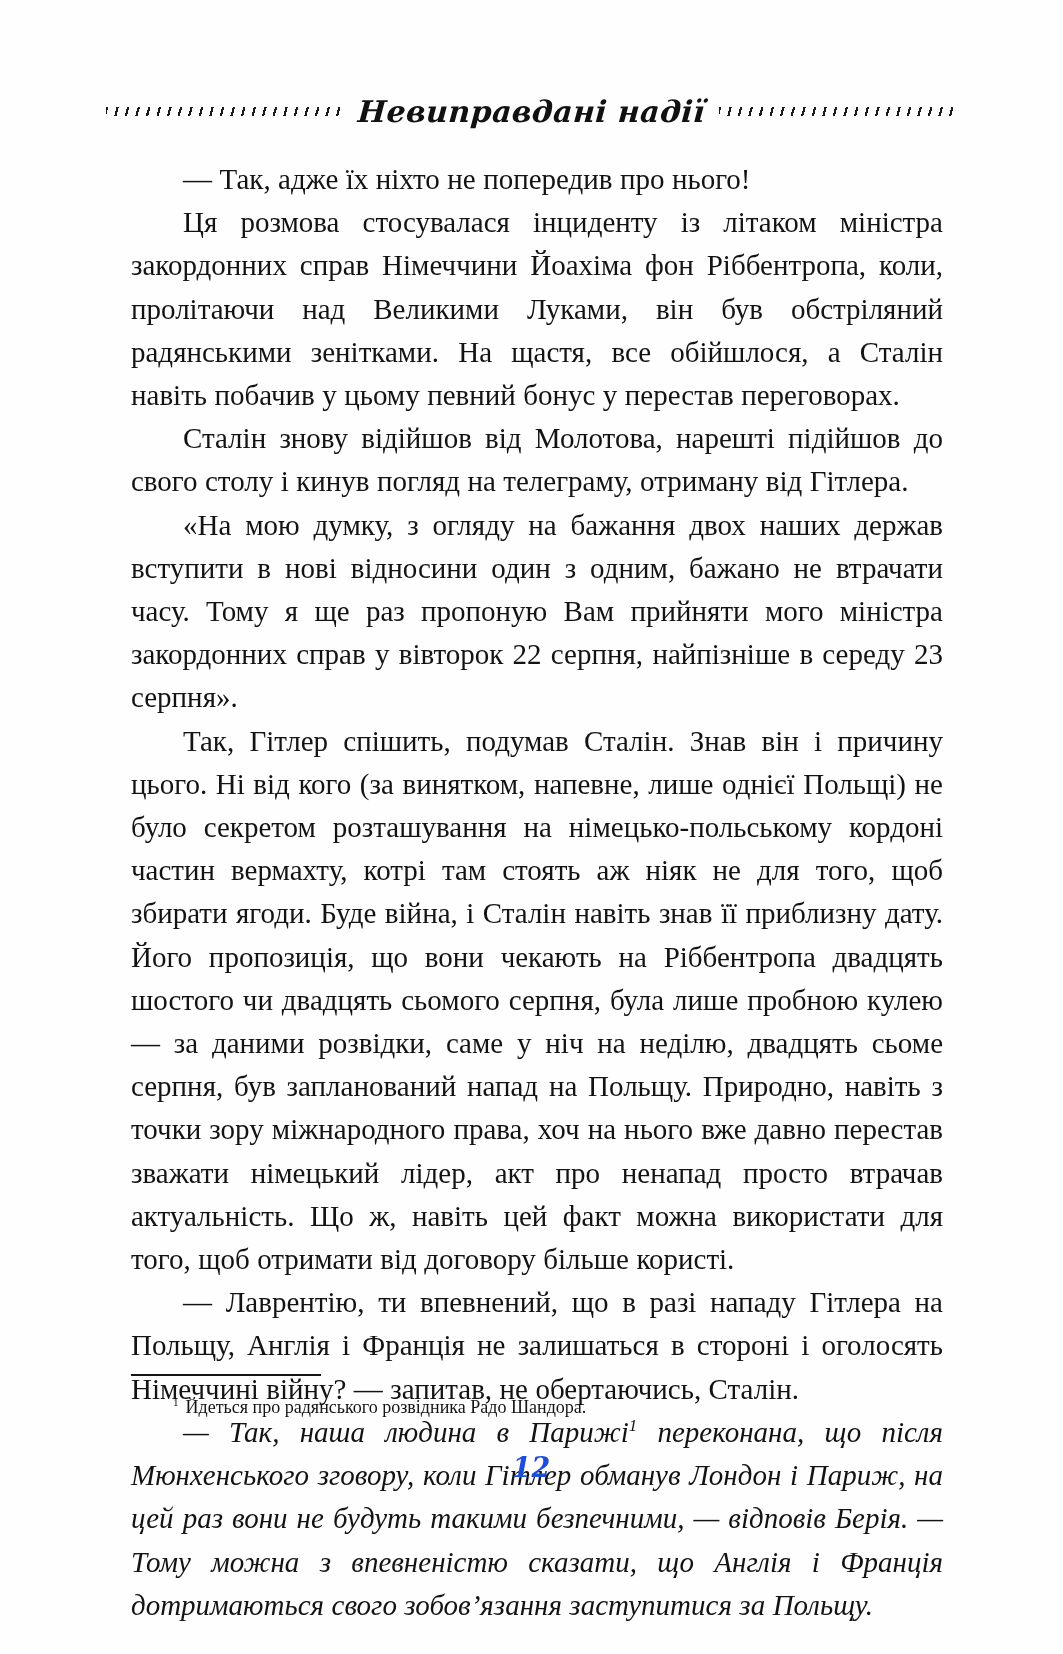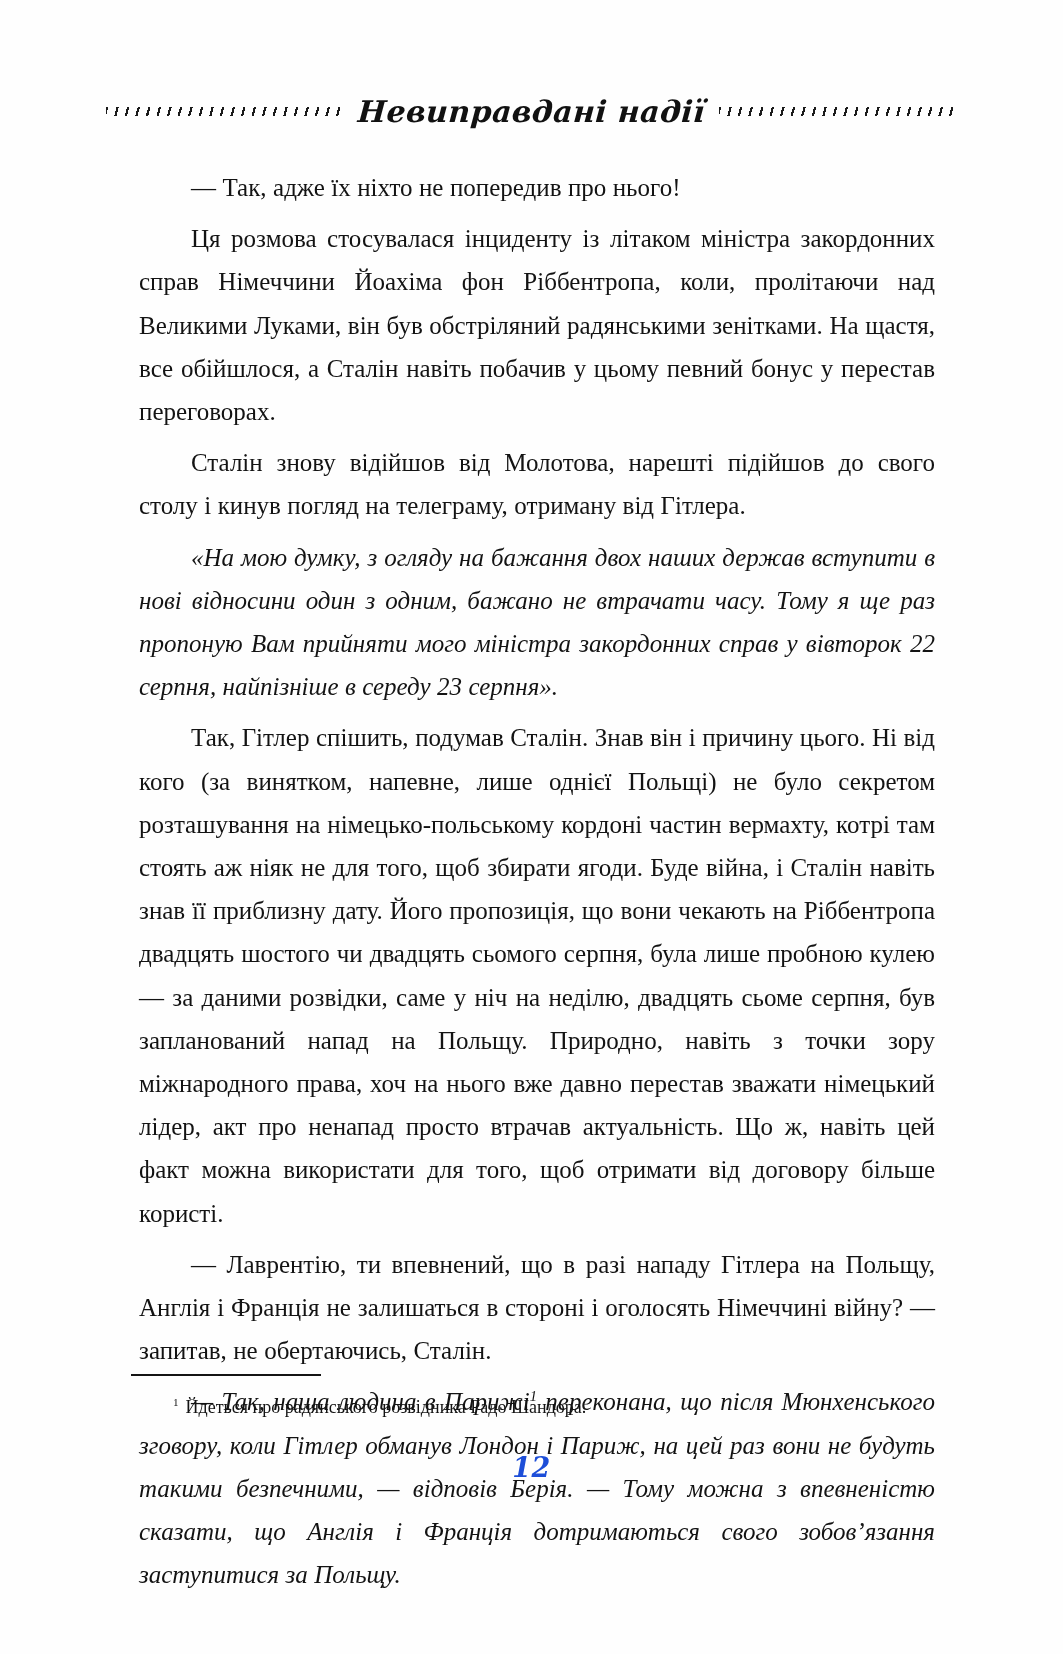--- a/index.html
+++ b/index.html
@@ -60,31 +60,30 @@
   }
 
   
   .textblock {
     position: absolute;
     left: 131px;
     top: 158px;
     width: 812px;
   }
   p.para {
-    margin: 8px;
-    font-size: 25px;
+    margin: 0;
+    font-size: 29px;
     line-height: 43.2px;
     text-align: justify;
     text-indent: 52px;
     hyphens: manual;
     -webkit-hyphens: manual;
     word-spacing: 0.2px;
   }
   p.para.italic {
-    font-style: italic;
   }
   p.para.last-left {
     text-align-last: left;
     font-style: italic;
   }
   sup.fn-ref {
     font-size: 0.58em;
     vertical-align: super;
     line-height: 0;
   }

